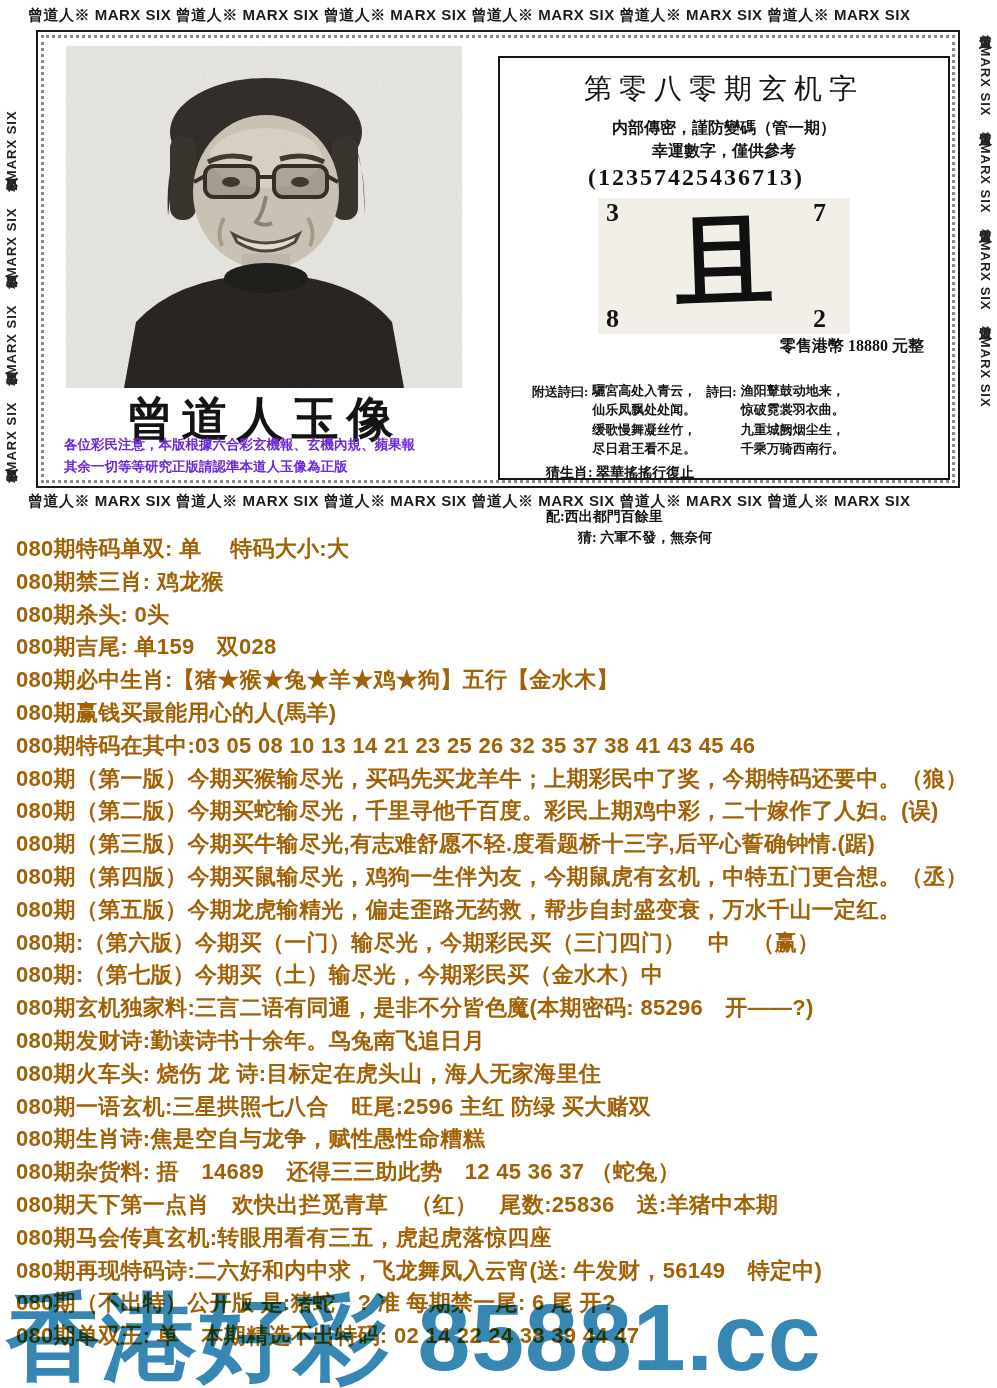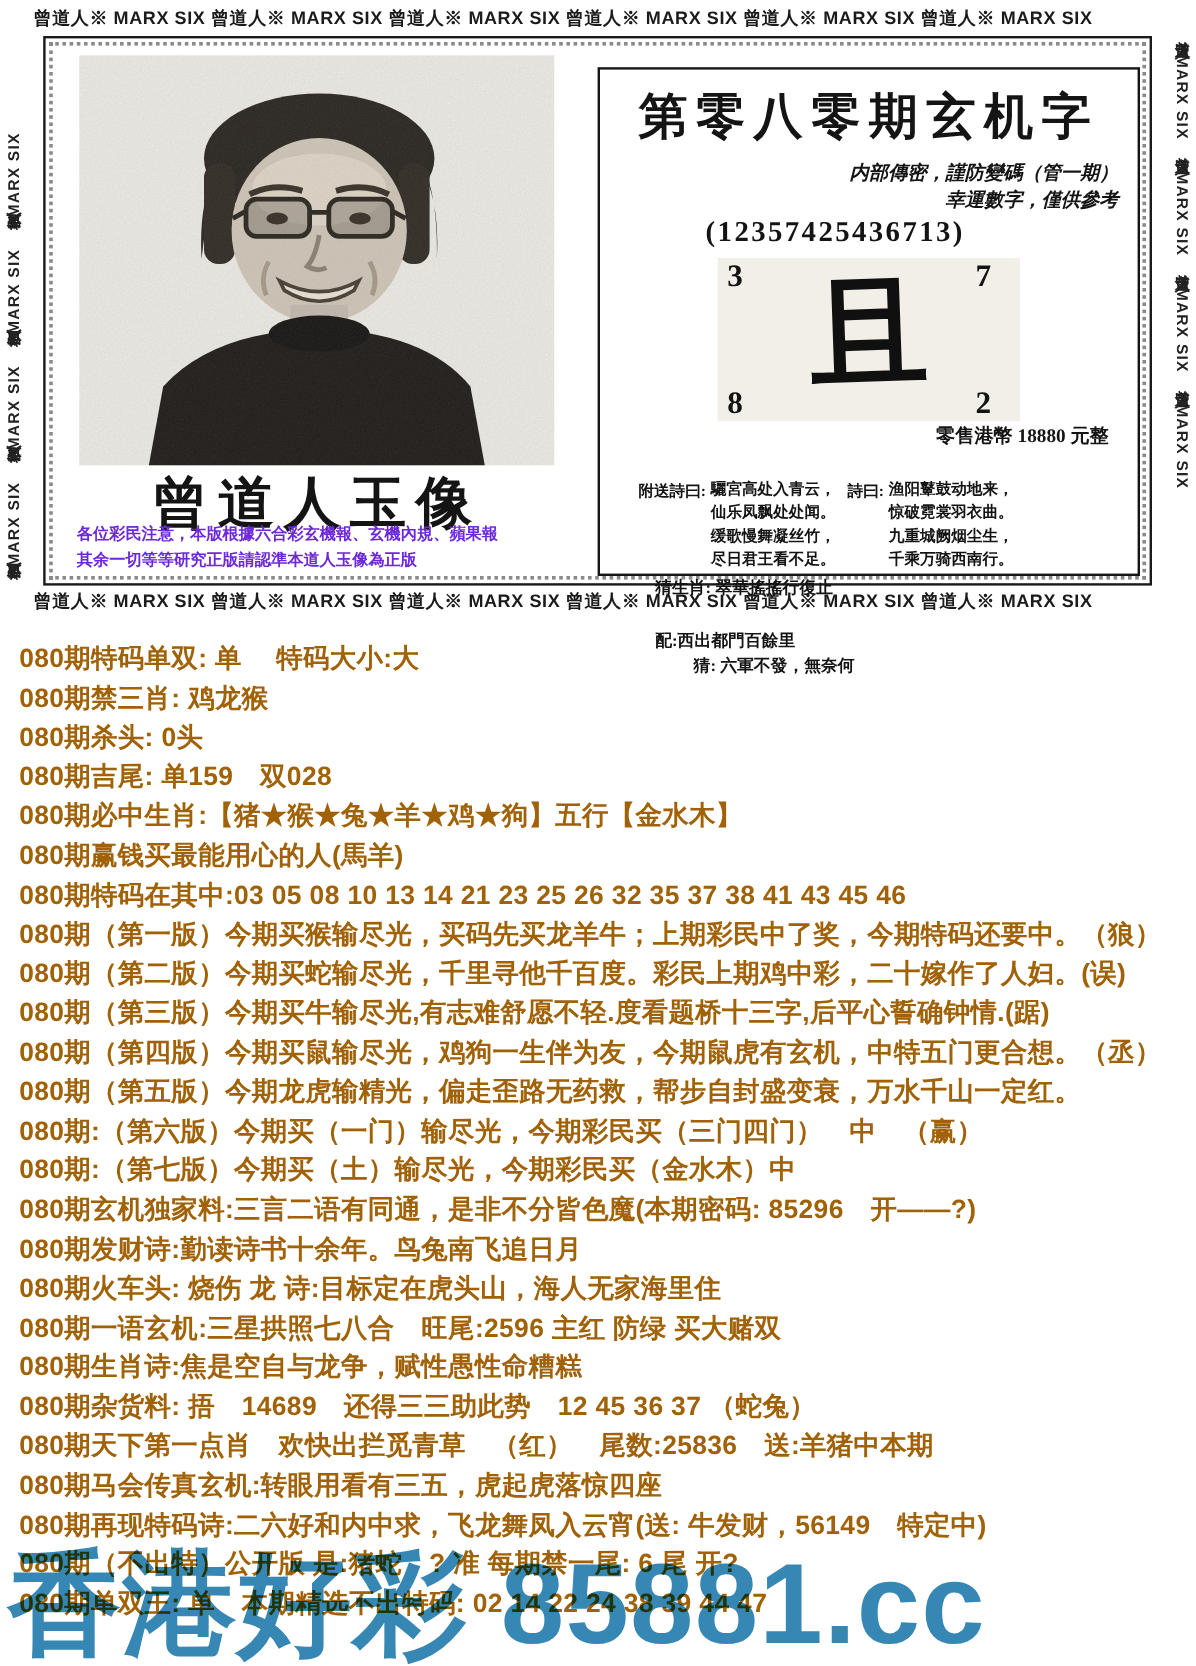--- a/index.html
+++ b/index.html
@@ -41,25 +41,25 @@
   }
   #notice1 { top:404px; }
   #notice2 { top:426px; }
 
   #mystery-box {
     position:absolute; left:460px; top:24px; width:452px; height:424px;
     border:2px solid #161616; padding:12px 16px 8px 16px; background:#fff;
   }
   #mystery-title {
     text-align:center; font-family:"Liberation Serif", serif;
-    font-size:41px; font-weight:700; letter-spacing:7px; margin-bottom:8px;
+    font-size:28px; font-weight:400; letter-spacing:7px; margin-bottom:8px;
   }
   .sub-row {
-    display:flex; justify-content:flex-end; align-items:baseline;
-    font-family:"Liberation Serif", serif; font-size:16px; font-weight:700; line-height:1.45;font-style:italic;
+    display:flex; justify-content:center; align-items:baseline;
+    font-family:"Liberation Serif", serif; font-size:16px; font-weight:700; line-height:1.45;
   }
   #lucky-numbers {
     font-family:"Liberation Serif", serif; font-size:24px; font-weight:700;
     letter-spacing:2px; padding-left:72px; line-height:1.3;
   }
   #char-block {
     position:relative; width:252px; height:136px; margin:4px auto 2px auto;
     background:#f1efe8;
   }
   #mystery-char {

